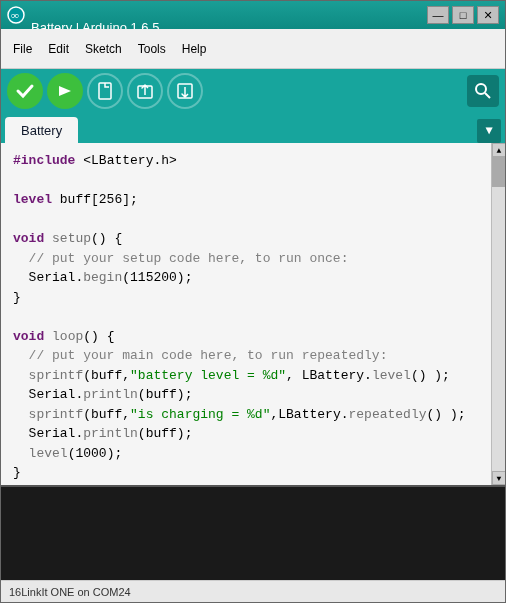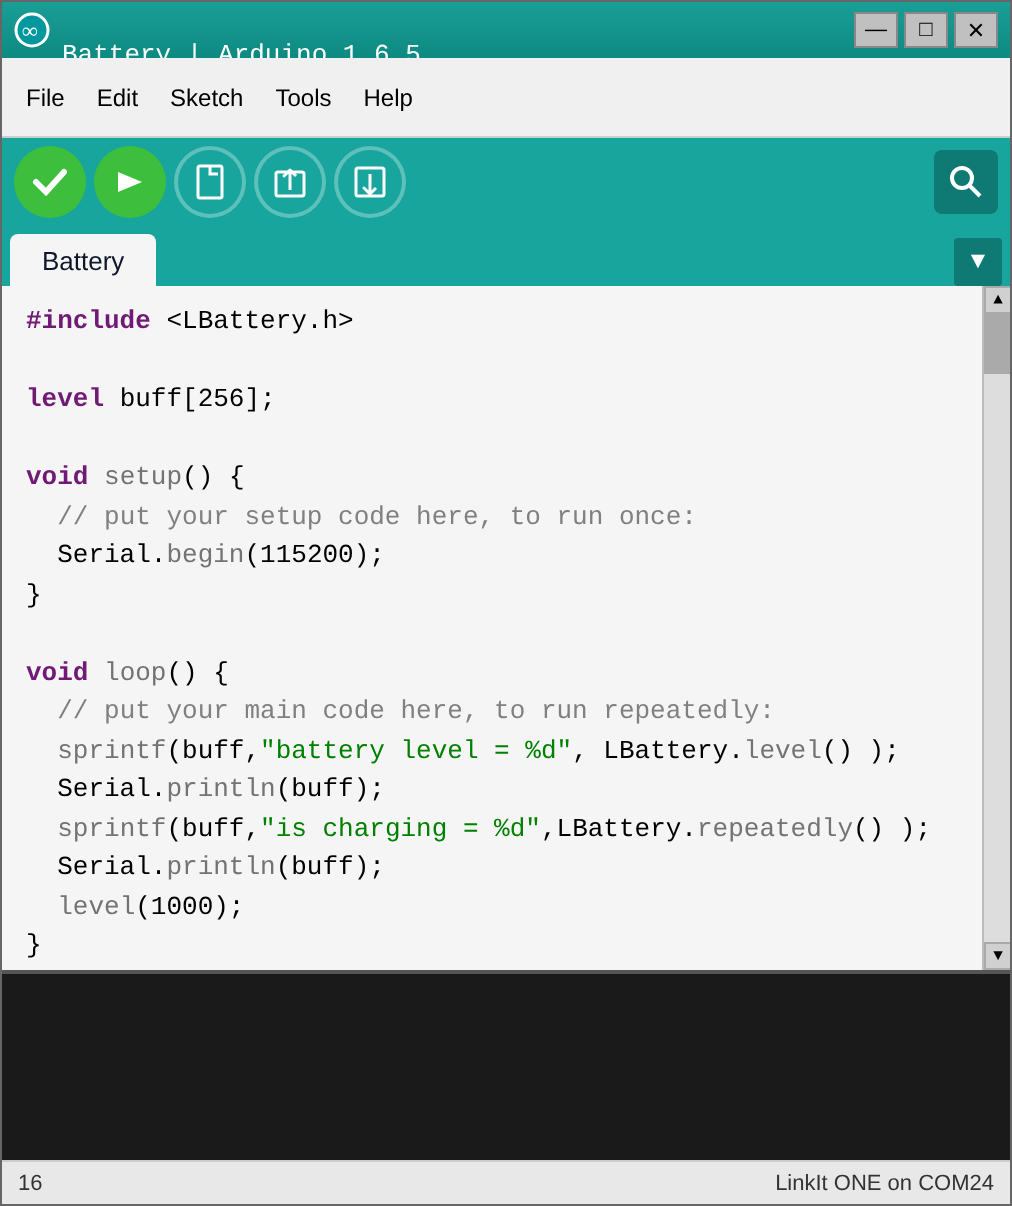--- a/index.html
+++ b/index.html
@@ -34,21 +34,21 @@
     .title-bar-left {
       display: flex;
       align-items: center;
       gap: 6px;
     }
     .title-icon {
       width: 18px;
       height: 18px;
     }
     .title-text {
-      font-family: Liberation Mono, monospace;
+      font-family: Liberation Sans, sans-serif;
       font-size: 13px;
       color: white;
       margin-top: 24px;
     }
     .title-controls {
       display: flex;
       gap: 3px;
     }
     .title-btn {
       width: 22px;
@@ -222,21 +222,21 @@
       flex-shrink: 0;
     }
 
     
     .status-bar {
       height: 22px;
       background: #e8e8e8;
       border-top: 1px solid #ccc;
       display: flex;
       align-items: center;
-      justify-content: space-between;
+      justify-content: flex-start;
       padding: 0 8px;
       font-family: Arial, sans-serif;
       font-size: 11px;
       color: #333;
       flex-shrink: 0;
     }
   </style>
 </head>
 <body>
 

